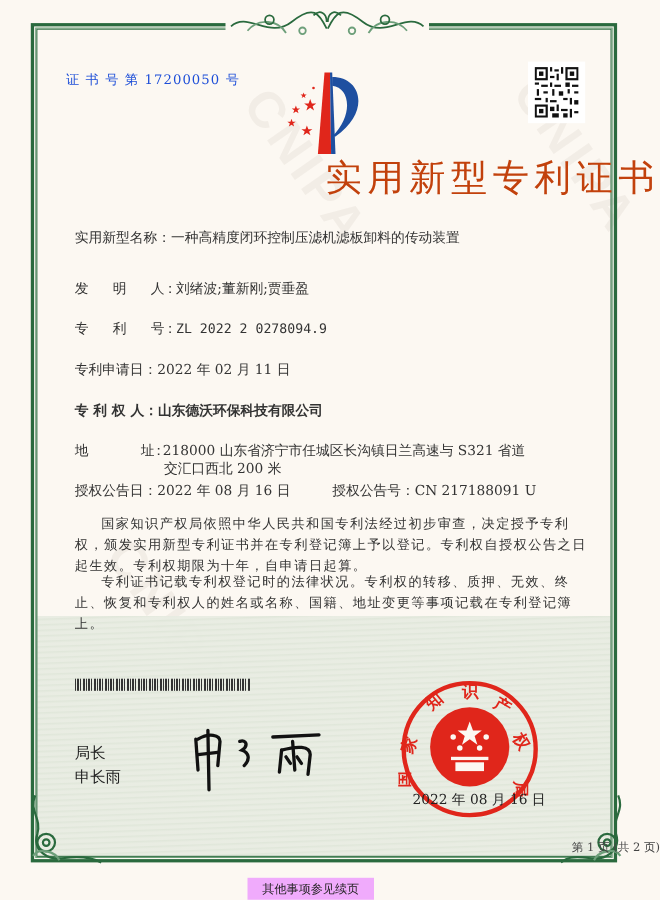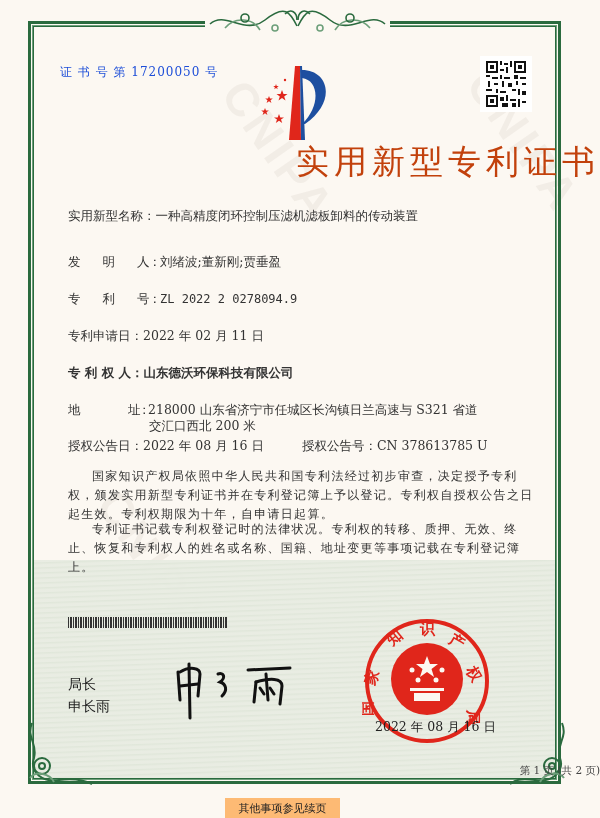--- a/index.html
+++ b/index.html
@@ -62,21 +62,21 @@
   .para { position: absolute; left: 68px; width: 468px; font-size: 12px; line-height: 19px; color: #333; text-indent: 24px; letter-spacing: 1.3px; }
   .barcode {
     position: absolute; left: 68px; top: 617px; width: 160px; height: 11px;
     background: repeating-linear-gradient(90deg, #333 0px, #333 1px, transparent 1px, transparent 2px, #333 2px, #333 4px, transparent 4px, transparent 5px);
   }
   .sig-title { position: absolute; left: 68px; font-family: "DejaVu Sans", sans-serif; font-size: 14px; color: #222; }
   .signature { position: absolute; left: 170px; top: 660px; width: 140px; height: 60px; }
   .seal { position: absolute; left: 362px; top: 616px; width: 130px; height: 130px; }
   .seal-date { position: absolute; left: 375px; top: 719px; font-size: 12.5px; color: #222; }
   .page-no { position: absolute; left: 0; width: 600px; top: 764px; text-align: right; font-size: 10.5px; color: #444; }
-  .footer-note { position: absolute; left: 225px; top: 798px; width: 115px; background: #fdba74; text-align: center; font-size: 11px; color: #222; padding: 3px 0; }
+  .footer-note { position: absolute; left: 225px; top: 798px; width: 115px; background: #f0abfc; text-align: center; font-size: 11px; color: #222; padding: 3px 0; }
 </style>
 </head>
 <body>
 
 <div class="wm" style="left:255px; top:70px;">CNIPA</div>
 <div class="wm" style="left:500px; top:60px;">CNIPA</div>
 <div class="wm" style="left:130px; top:480px;">CNIPA</div>
 
 <div class="wave"></div>
 
@@ -205,21 +205,21 @@
 <div class="field" style="top:402px;">
   <span class="lbl" style="letter-spacing:-2.5px;">地　　　　　址：</span><span>218000  山东省济宁市任城区长沟镇日兰高速与 S321 省道</span>
 </div>
 <div class="field" style="top:418px; left:149px;">
   <span>交汇口西北 200 米</span>
 </div>
 <div class="field" style="top:438px;">
   <span class="lbl">授权公告日：</span><span>2022 年 08 月 16 日</span>
 </div>
 <div class="field" style="top:438px; left:302px;">
-  <span class="lbl">授权公告号：</span><span>CN 378613785 U</span>
+  <span class="lbl">授权公告号：</span><span>CN 217188091 U</span>
 </div>
 
 <div class="para" style="top:467px;">国家知识产权局依照中华人民共和国专利法经过初步审查，决定授予专利权，颁发实用新型专利证书并在专利登记簿上予以登记。专利权自授权公告之日起生效。专利权期限为十年，自申请日起算。</div>
 <div class="para" style="top:520px;">专利证书记载专利权登记时的法律状况。专利权的转移、质押、无效、终止、恢复和专利权人的姓名或名称、国籍、地址变更等事项记载在专利登记簿上。</div>
 
 <div class="barcode"></div>
 
 <div class="sig-title" style="top:676px;">局长</div>
 <div class="sig-title" style="top:698px;">申长雨</div>
 

